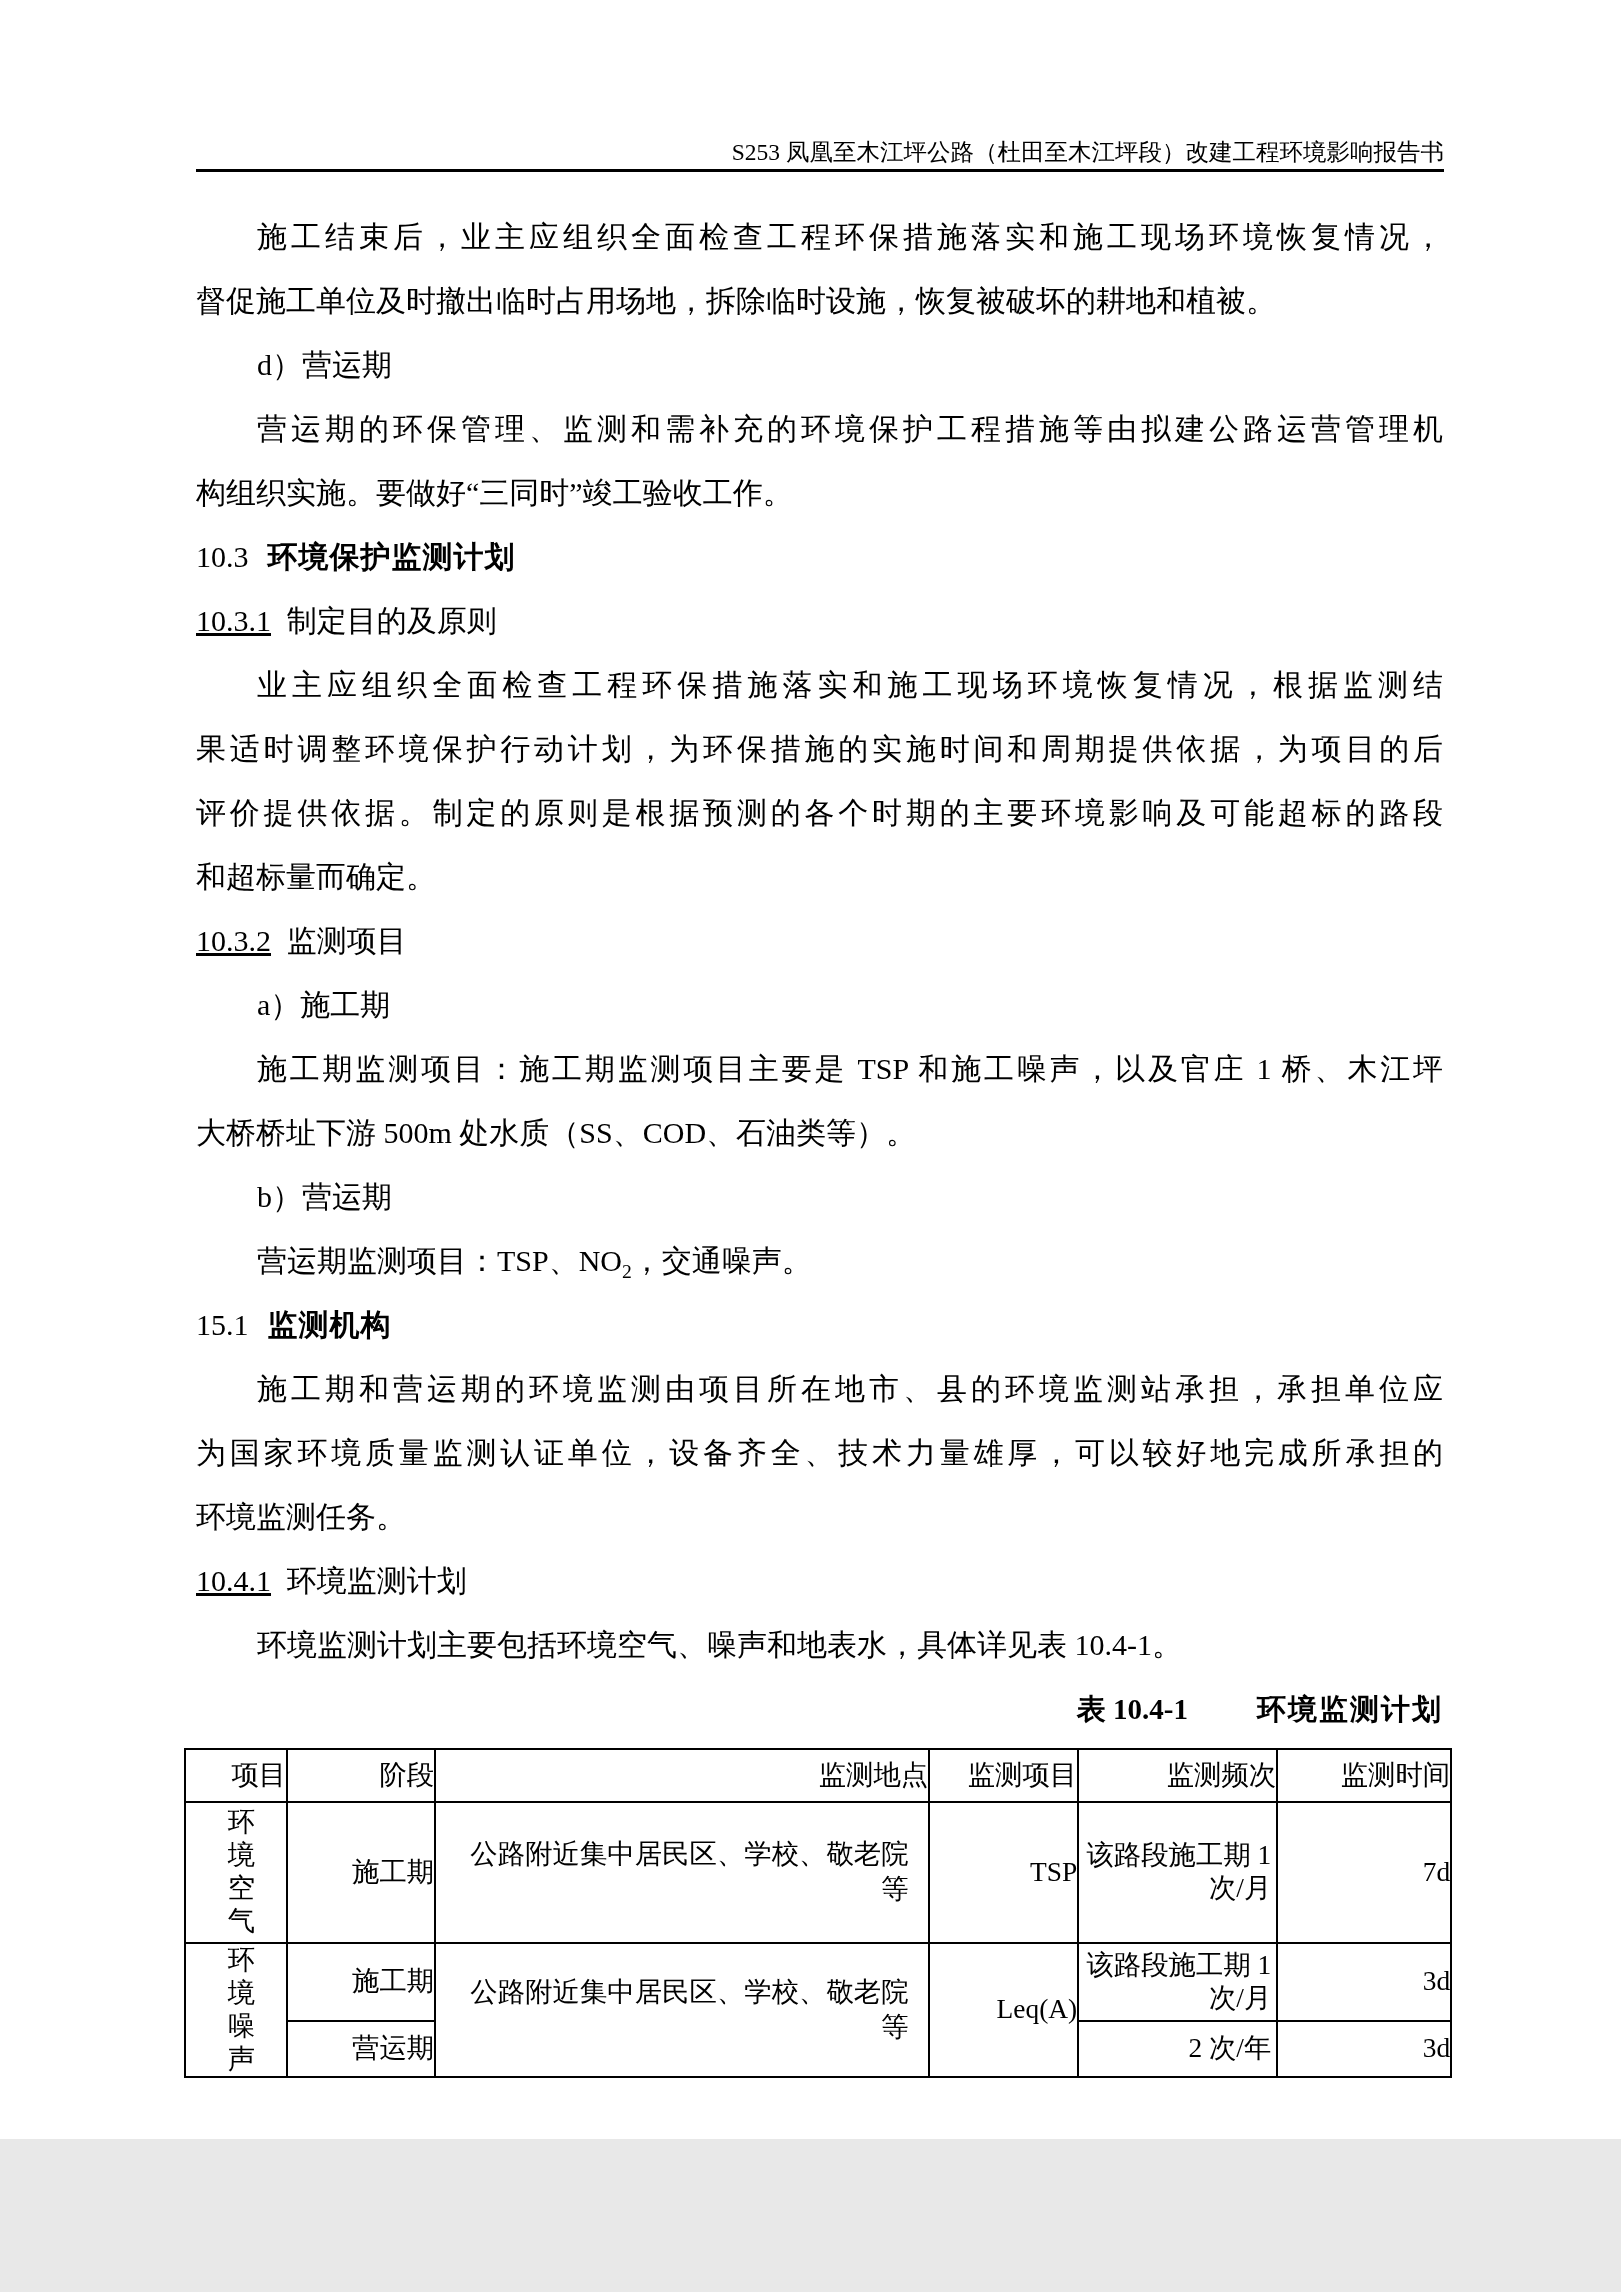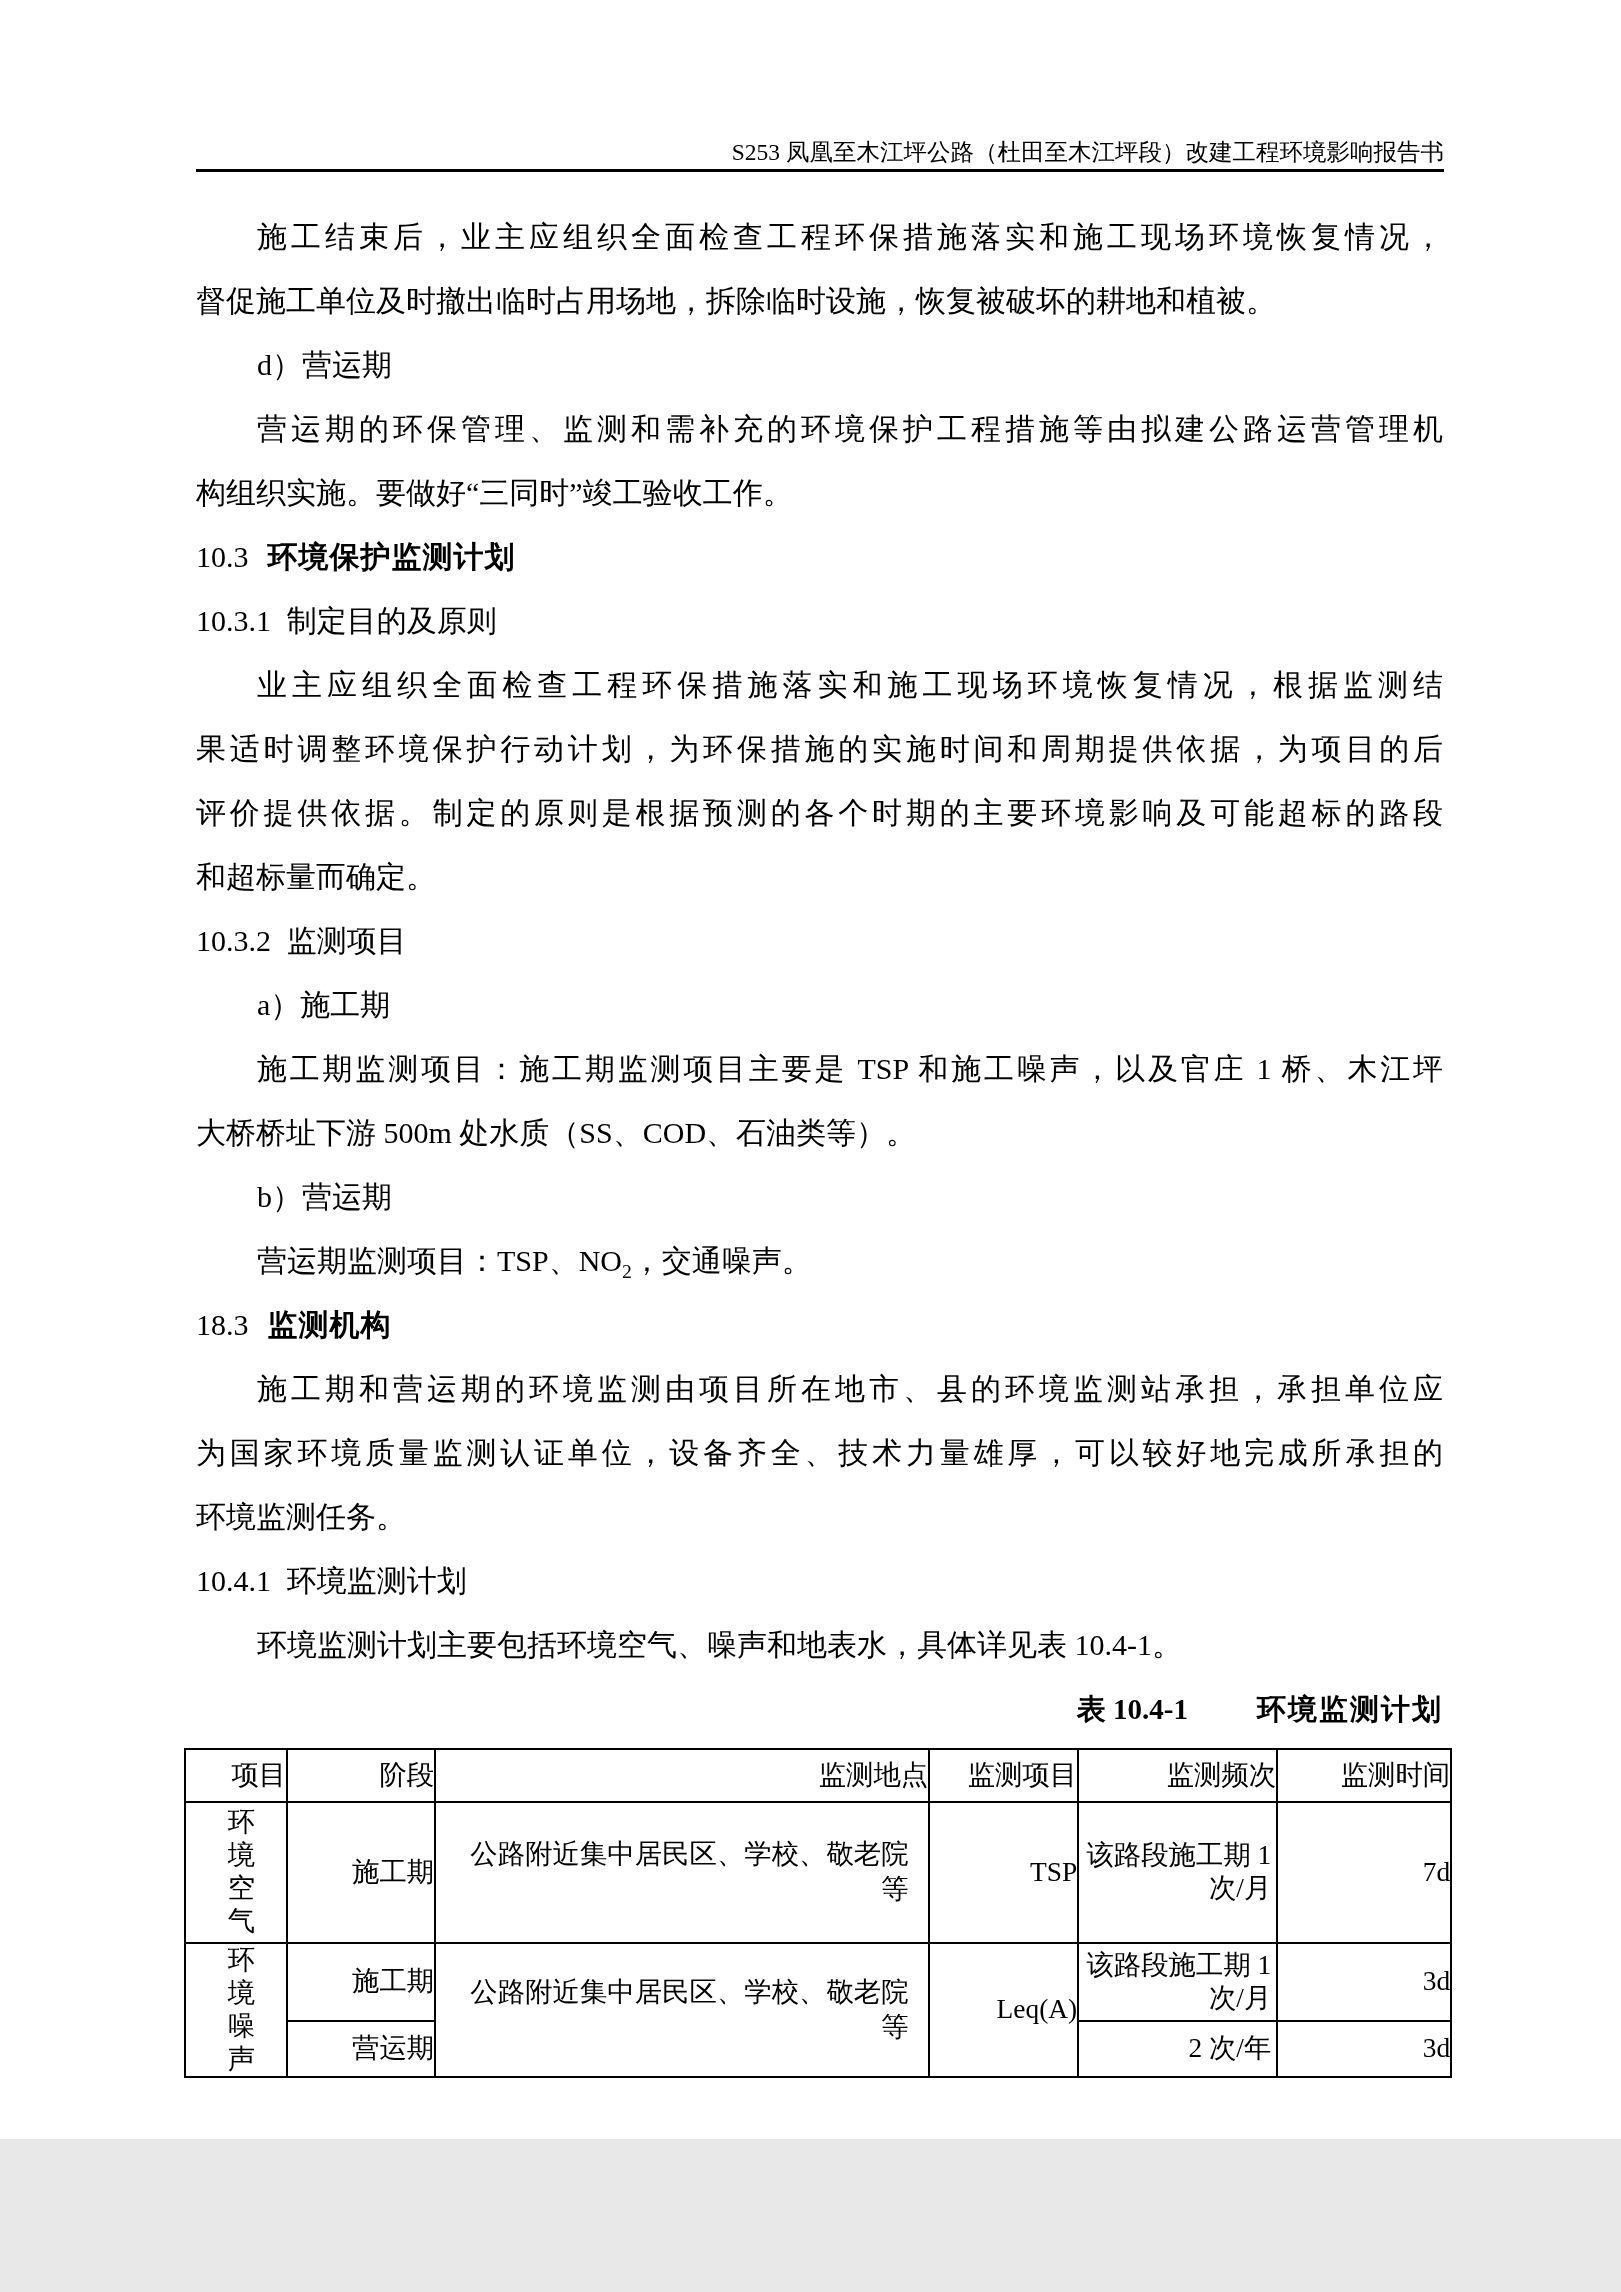--- a/index.html
+++ b/index.html
@@ -19,21 +19,21 @@
   .content { position:absolute; left:196px; top:175px; width:1247px; }
   .content { padding-top:30px; }
   .line { height:64px; line-height:64px; font-size:30px; overflow:hidden; }
   .indent { text-indent:61px; }
   .just { text-align:justify; text-align-last:justify; }
   .h2 .num { font-size:30px; }
   .h2 .ttl {
     font-family:"Liberation Sans","DejaVu Sans",sans-serif;
     font-weight:bold; font-size:30px; margin-left:19px; letter-spacing:1px;
   }
-  .subh .num { font-size:30px; }
+  .subh .num { font-size:30px;text-decoration:underline; }
   .subh .ttl { margin-left:15.7px; }
   sub { font-size:19.6px; }
   
   .tcaption { height:64px; line-height:64px; text-align:right; font-weight:bold; }
   .tcaption .lbl { font-size:29px; margin-right:69px; }
   .tcaption .ttl {
     font-family:"Liberation Sans","DejaVu Sans",sans-serif;
     font-size:29px; letter-spacing:2px;
   }
   
@@ -92,21 +92,21 @@
     </div>
     <div class="line indent">a）施工期</div>
     <div class="line indent just">施工期监测项目：施工期监测项目主要是 TSP 和施工噪声，以及官庄 1 桥、木江坪</div>
     <div class="line">大桥桥址下游 500m 处水质（SS、COD、石油类等）。</div>
     <div class="line indent">b）营运期</div>
     <div class="line indent">
       <span>营运期监测项目：TSP、NO</span><sub>2</sub><span>，交通噪声。</span>
     </div>
 
     <div class="line h2">
-      <span class="num">18.3</span><span class="ttl">监测机构</span>
+      <span class="num">15.1</span><span class="ttl">监测机构</span>
     </div>
     <div class="line indent just">施工期和营运期的环境监测由项目所在地市、县的环境监测站承担，承担单位应</div>
     <div class="line just">为国家环境质量监测认证单位，设备齐全、技术力量雄厚，可以较好地完成所承担的</div>
     <div class="line">环境监测任务。</div>
     <div class="line subh">
       <span class="num">10.4.1</span><span class="ttl">环境监测计划</span>
     </div>
     <div class="line indent">环境监测计划主要包括环境空气、噪声和地表水，具体详见表 10.4-1。</div>
 
     <div class="tcaption">

